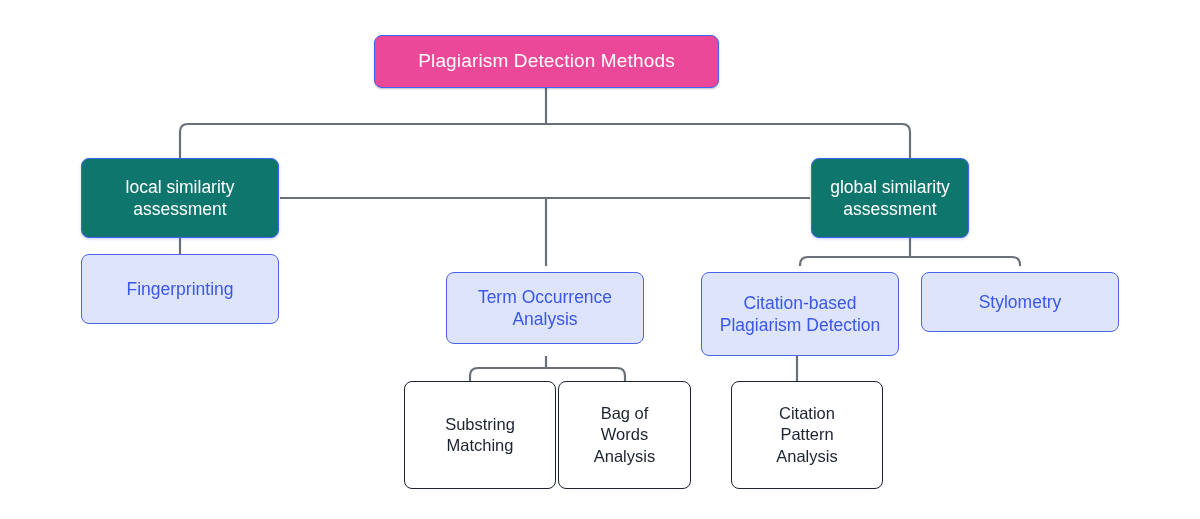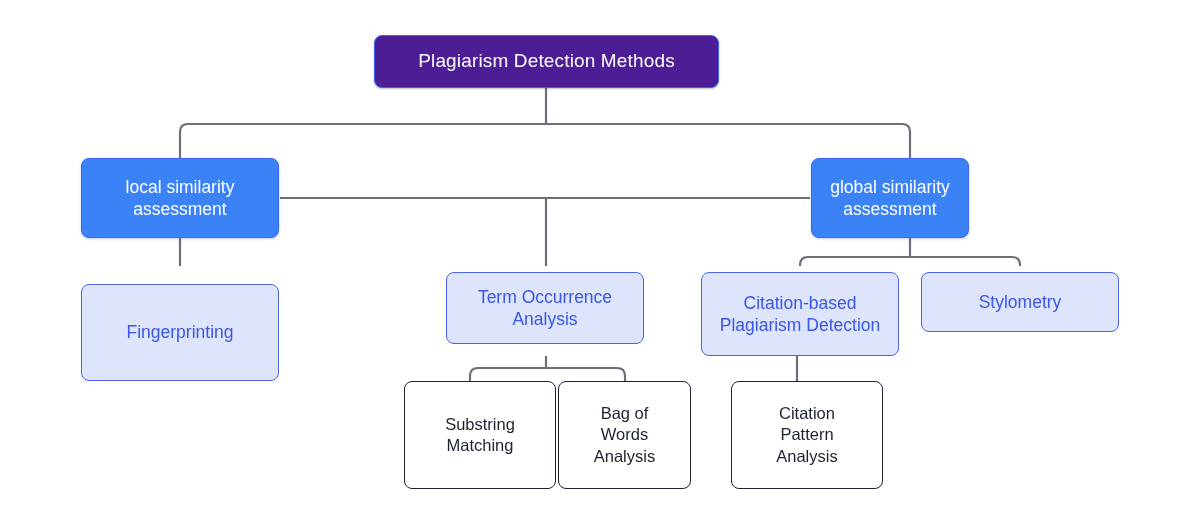--- a/index.html
+++ b/index.html
@@ -31,30 +31,30 @@
     display: flex;
     align-items: center;
     justify-content: center;
     text-align: center;
     border-radius: 8px;
     line-height: 1.28;
     white-space: pre-line;
     z-index: 2;
   }
   .node-root {
-    background: #4c1d95;
+    background: #ec4899;
     border: 1.5px solid #3f63f0;
     color: #ffffff;
     font-size: 19px;
     font-weight: 500;
     letter-spacing: 0.15px;
     box-shadow: 0 1px 2px rgba(20,27,51,0.28);
   }
   .node-branch {
-    background: #3b82f6;
+    background: #0f766e;
     border: 1.5px solid #3f63f0;
     color: #ffffff;
     font-size: 17.5px;
     font-weight: 400;
     box-shadow: 0 1px 3px rgba(63,99,240,0.30);
   }
   .node-leaf {
     background: #dee4fb;
     border: 1.5px solid #4a63e8;
     color: #3a57e8;
@@ -100,21 +100,21 @@
   </svg>
 
   <div class="node node-root" style="left:374px; top:35px; width:345px; height:53px;">Plagiarism Detection Methods</div>
 
   <div class="node node-branch" style="left:81px; top:158px; width:198px; height:80px;">local similarity
 assessment</div>
 
   <div class="node node-branch" style="left:811px; top:158px; width:158px; height:80px;">global similarity
 assessment</div>
 
-  <div class="node node-leaf" style="left:81px; top:284px; width:198px; height:97px;">Fingerprinting</div>
+  <div class="node node-leaf" style="left:81px; top:254px; width:198px; height:70px;">Fingerprinting</div>
 
   <div class="node node-leaf" style="left:446px; top:272px; width:198px; height:72px;">Term Occurrence
 Analysis</div>
 
   <div class="node node-leaf" style="left:701px; top:272px; width:198px; height:84px;">Citation-based
 Plagiarism Detection</div>
 
   <div class="node node-leaf" style="left:921px; top:272px; width:198px; height:60px;">Stylometry</div>
 
   <div class="node node-plain" style="left:404px; top:381px; width:152px; height:108px;">Substring

